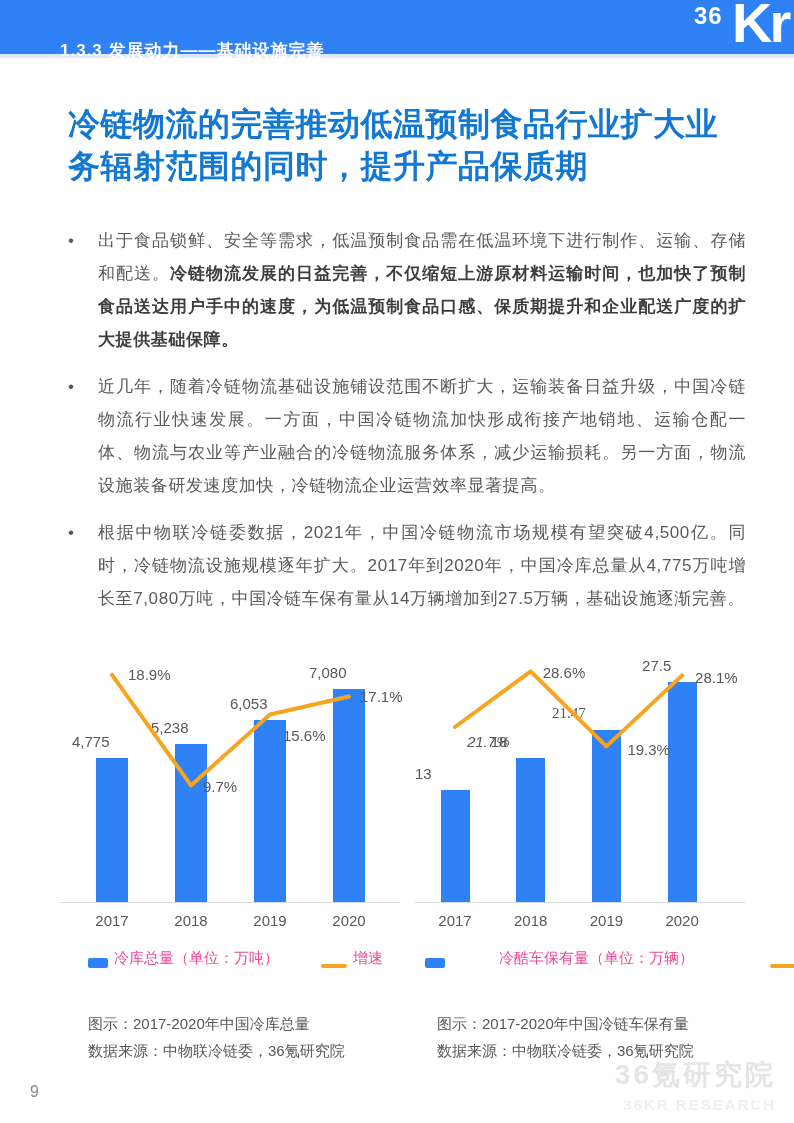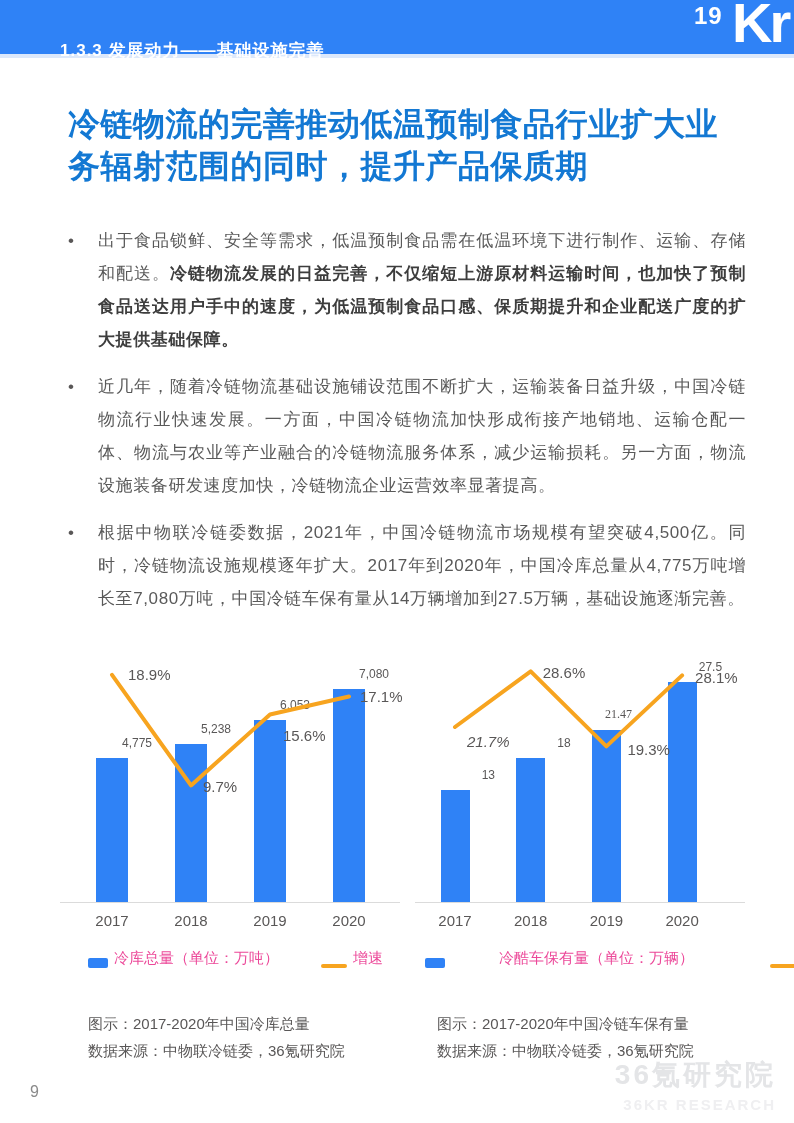--- a/index.html
+++ b/index.html
@@ -20,21 +20,21 @@
   .dot{width:30px;flex:0 0 30px;color:#595757;font-size:17px;line-height:33px;}
   .dot::before{content:"•";}
   .bullet-text{margin:0;flex:1;font-size:17px;line-height:33px;color:#595959;text-align:justify;letter-spacing:0.6px;}
   .bullet-text .b{font-weight:bold;color:#3d3d3d;}
   
   .chart-block{position:absolute;top:652px;}
   .chart-left{left:60px;width:340px;}
   .chart-right{left:415px;width:330px;}
   .plot{position:relative;height:250px;border-bottom:1px solid #dbdbdb;}
   .bar{position:absolute;bottom:0;}
-  .bar-label{position:absolute;width:80px;text-align:right;font-size:12px;color:#595757;white-space:nowrap;}
+  .bar-label{position:absolute;width:80px;text-align:left;font-size:15px;color:#595757;white-space:nowrap;}
   .pct-label{position:absolute;font-size:15px;color:#595757;transform:translateY(-50%);white-space:nowrap;}
   .linesvg{position:absolute;left:0;top:0;}
   .xlabels{position:relative;height:34px;}
   .xlabels span{position:absolute;top:9px;width:60px;text-align:center;font-size:15px;color:#595757;}
   .legend{display:flex;align-items:flex-end;margin:12px 0 12px 28px;font-size:15px;color:#ec4899;white-space:nowrap;}
   .chart-right .legend{margin-left:10px;gap:48px;}
   .swatch{display:inline-block;width:20px;height:10px;border-radius:2px;background:#2F82F6;margin-right:6px;flex:0 0 auto;}
   .lineswatch{display:inline-block;width:26px;height:4px;border-radius:2px;background:#F7A41F;margin:0 6px 0 42px;flex:0 0 auto;}
   .chart-right .lineswatch{margin-left:28px;}
   .caption{margin:42px 0 0 28px;font-size:15px;color:#595757;line-height:27px;}
@@ -46,21 +46,21 @@
   .wm-en{font-size:15px;font-weight:bold;color:#EFEFF1;letter-spacing:2px;margin-top:2px;}
 </style>
 </head>
 <body>
 
 <div class="page">
 
   <div class="header">
     <div class="header-title">1.3.3 发展动力——基础设施完善</div>
     <div class="logo">
-      <span class="logo-36">19</span>
+      <span class="logo-36">36</span>
       <span class="logo-kr">Kr</span>
     </div>
   </div>
 
   <h1 class="headline">冷链物流的完善推动低温预制食品行业扩大业务辐射范围的同时，提升产品保质期</h1>
 
   <div class="bullets">
     <div class="bullet">
       <span class="dot"></span>
       <p class="bullet-text"><span>出于食品锁鲜、安全等需求，低温预制食品需在低温环境下进行制作、运输、存储和配送。</span><span class="b">冷链物流发展的日益完善，不仅缩短上游原材料运输时间，也加快了预制食品送达用户手中的速度，为低温预制食品口感、保质期提升和企业配送广度的扩大提供基础保障。</span></p>

